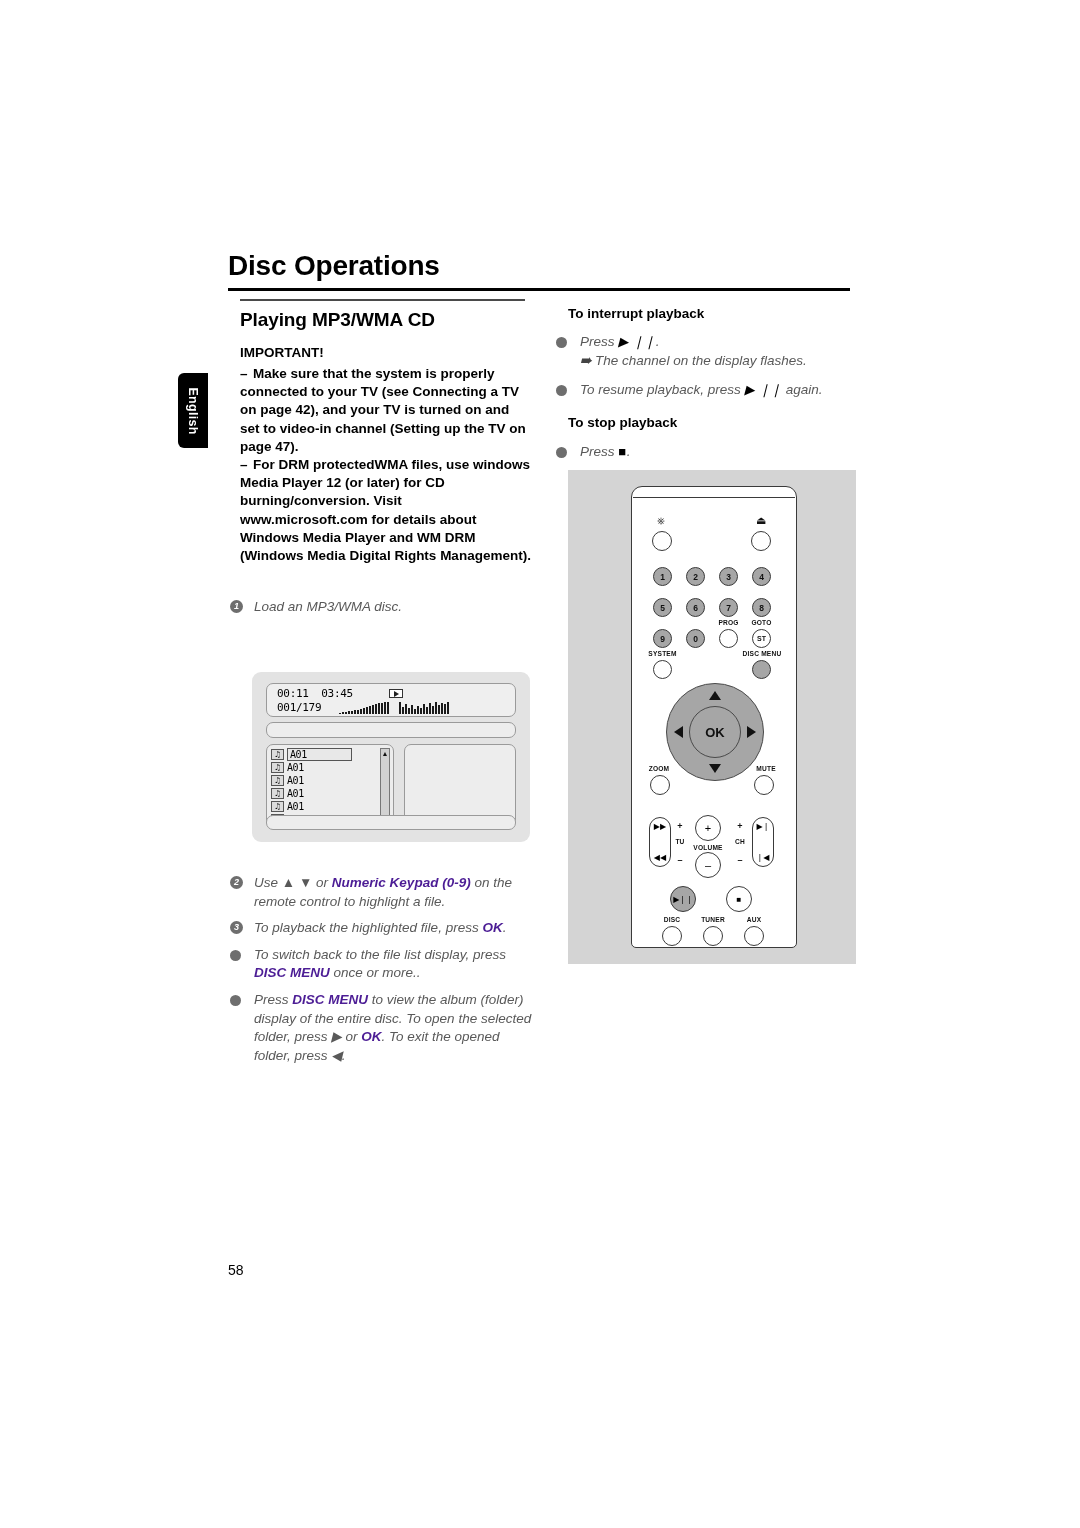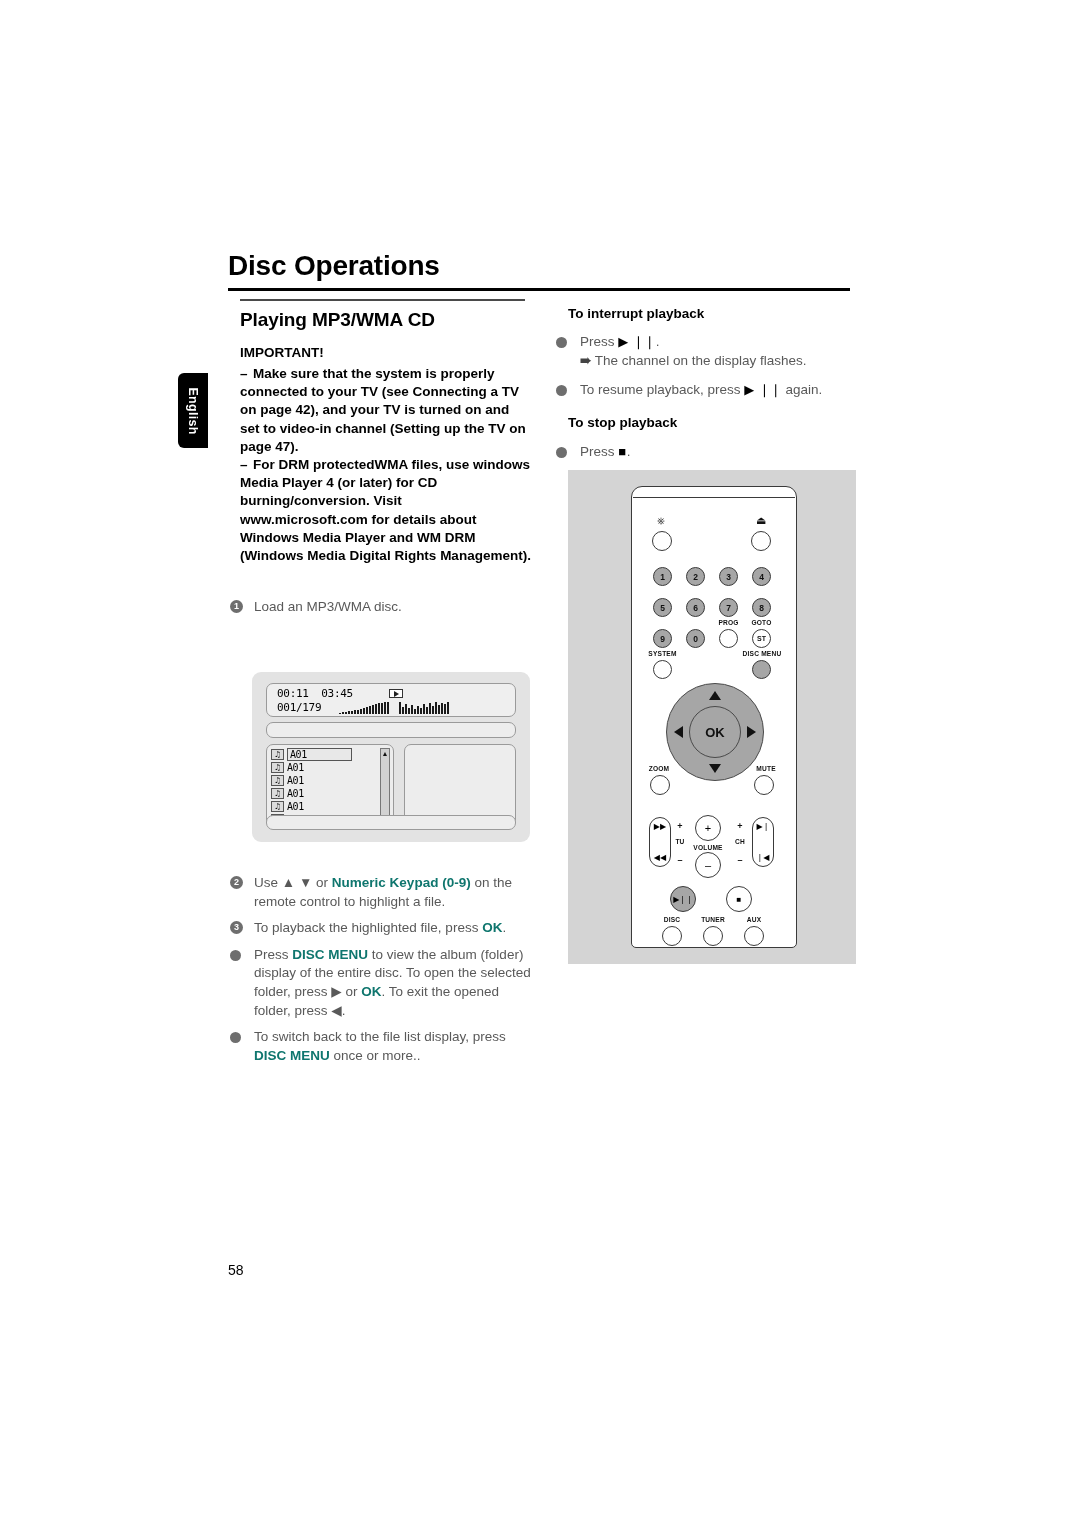--- a/index.html
+++ b/index.html
@@ -41,29 +41,29 @@
     width:285px; height:2px; background:#4a4a4a;
   }
   #section-title{
     position:absolute; left:240px; top:309px;
     font-size:19px; font-weight:bold; letter-spacing:-0.1px;
   }
 
   .h-bold{ font-size:13.5px; font-weight:bold; }
   .body-blk{ font-size:13.5px; font-weight:bold; line-height:18.2px; }
   .body-gry{ font-size:13.5px; color:#595959; line-height:18.6px; }
-  .body-gry b, .body-blk b { color:#0f766e; }
+  .body-gry b, .body-blk b { color:#4c1d95; }
 
   #important-head{ position:absolute; left:240px; top:345px; }
   #important-body{ position:absolute; left:240px; top:365px; width:292px; }
   #important-body p{ margin:0; text-indent:0; }
   #important-body .dash{ display:inline-block; width:13px; }
 
   
-  .li{ position:relative; padding-left:24px; margin:0 0 0 0; }
+  .li{ position:relative; padding-left:24px; margin:0 0 0 0;font-style:italic; }
   .li .mk{
     position:absolute; left:0; top:2px;
     width:13px; height:13px; border-radius:50%;
     background:#6e6e6e; color:#fff;
     font-size:9px; font-weight:bold;
     line-height:13px; text-align:center;
   }
   .li .dot{
     position:absolute; left:0; top:4px;
     width:11px; height:11px; border-radius:50%; background:#6e6e6e;
@@ -220,21 +220,21 @@
 <div id="page-title">Disc Operations</div>
 <div id="title-rule"></div>
 
 <div id="sub-rule"></div>
 <div id="section-title">Playing MP3/WMA CD</div>
 
 <div id="important-head" class="h-bold">IMPORTANT!</div>
 
 <div id="important-body" class="body-blk">
   <p><span class="dash">–</span><span>Make sure that the system is properly connected to your TV (see Connecting a TV on page 42), and your TV is turned on and set to video-in channel (Setting up the TV on page 47).</span></p>
-  <p><span class="dash">–</span><span>For DRM  protectedWMA files, use windows Media Player 4 (or later) for CD burning/conversion. Visit www.microsoft.com for details about Windows Media Player and WM DRM (Windows Media Digital Rights Management).</span></p>
+  <p><span class="dash">–</span><span>For DRM  protectedWMA files, use windows Media Player 12 (or later) for CD burning/conversion. Visit www.microsoft.com for details about Windows Media Player and WM DRM (Windows Media Digital Rights Management).</span></p>
 </div>
 
 <div id="step1">
   <div class="li body-gry">
     <span class="mk">1</span>
     <span>Load an MP3/WMA disc.</span>
   </div>
 </div>
 
 <div id="tv-panel">
@@ -335,35 +335,35 @@
   </div>
 
   <div class="li body-gry">
     <span class="mk">3</span>
     <span>To playback the highlighted file, press</span>
     <b>OK</b><span>.</span>
   </div>
 
   <div class="li body-gry">
     <span class="dot"></span>
+    <span>To switch back to the file list display, press</span>
+    <b>DISC MENU</b>
+    <span>once or more..</span>
+  </div>
+
+  <div class="li body-gry">
+    <span class="dot"></span>
     <span>Press</span>
     <b>DISC MENU</b>
     <span>to view the album (folder) display of the entire disc. To open the selected folder, press</span>
     <span>▶</span>
     <span>or</span>
     <b>OK</b><span>. To exit the opened folder, press</span>
     <span>◀</span>.
   </div>
-
-  <div class="li body-gry">
-    <span class="dot"></span>
-    <span>To switch back to the file list display, press</span>
-    <b>DISC MENU</b>
-    <span>once or more..</span>
-  </div>
 </div>
 
 <div id="rc-h1" class="h-bold">To interrupt playback</div>
 
 <div id="rc-b1">
   <div class="li body-gry">
     <span class="dot"></span>
     <span>Press</span>
     <span class="glyph">▶ ❘❘</span>.
     <span class="arrowline">

